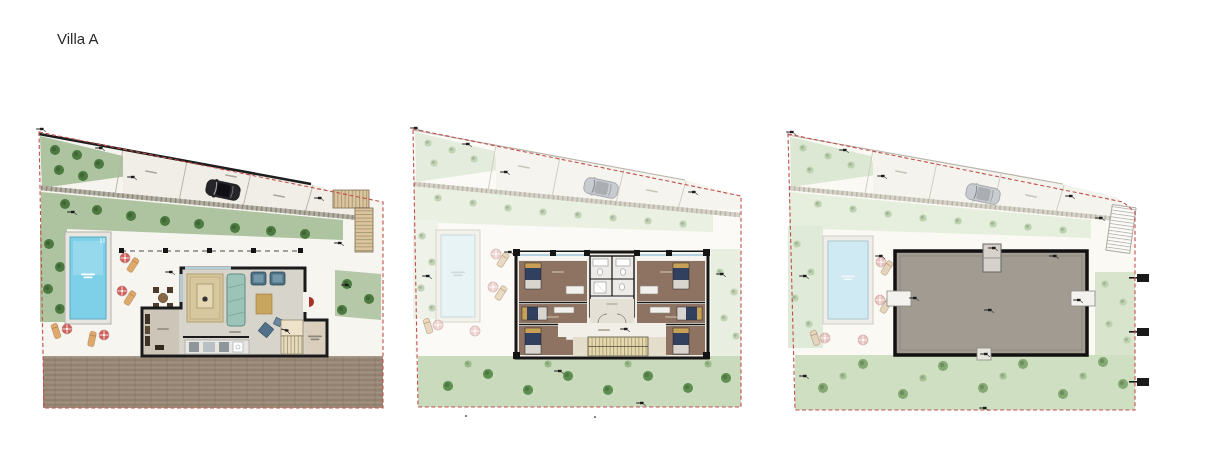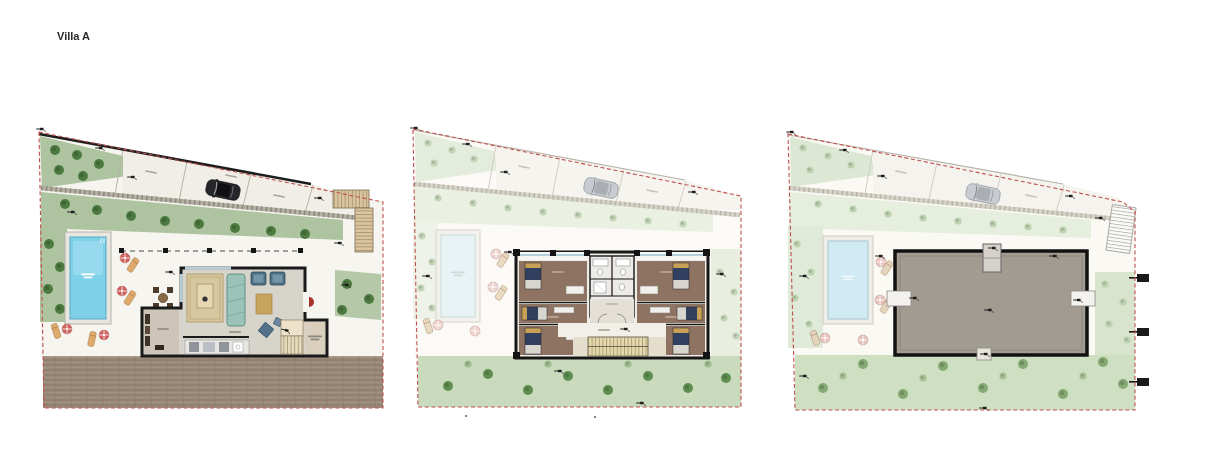--- a/index.html
+++ b/index.html
@@ -1,18 +1,18 @@
 <!DOCTYPE html>
 <html><head>
 <meta charset="utf-8">
 <style>
   html,body{margin:0;padding:0;background:#ffffff;}
   #stage{position:relative;width:1217px;height:449px;background:#ffffff;overflow:hidden;
          font-family:"Liberation Sans", sans-serif;}
-  .title{position:absolute;left:57px;top:30px;font-size:11px;font-weight:700;color:#2b2b2b;}
+  .title{position:absolute;left:57px;top:30px;font-size:15px;font-weight:400;color:#2b2b2b;}
   .plan{position:absolute;}
   .plan svg{display:block;width:100%;height:100%;}
   #plan1{left:35px;top:124px;width:356px;height:290px;}
   #plan2{left:408px;top:124px;width:340px;height:296px;}
   #plan3{left:783px;top:126px;width:376px;height:288px;}
 </style>
 </head>
 <body>
 
 <div id="stage">

